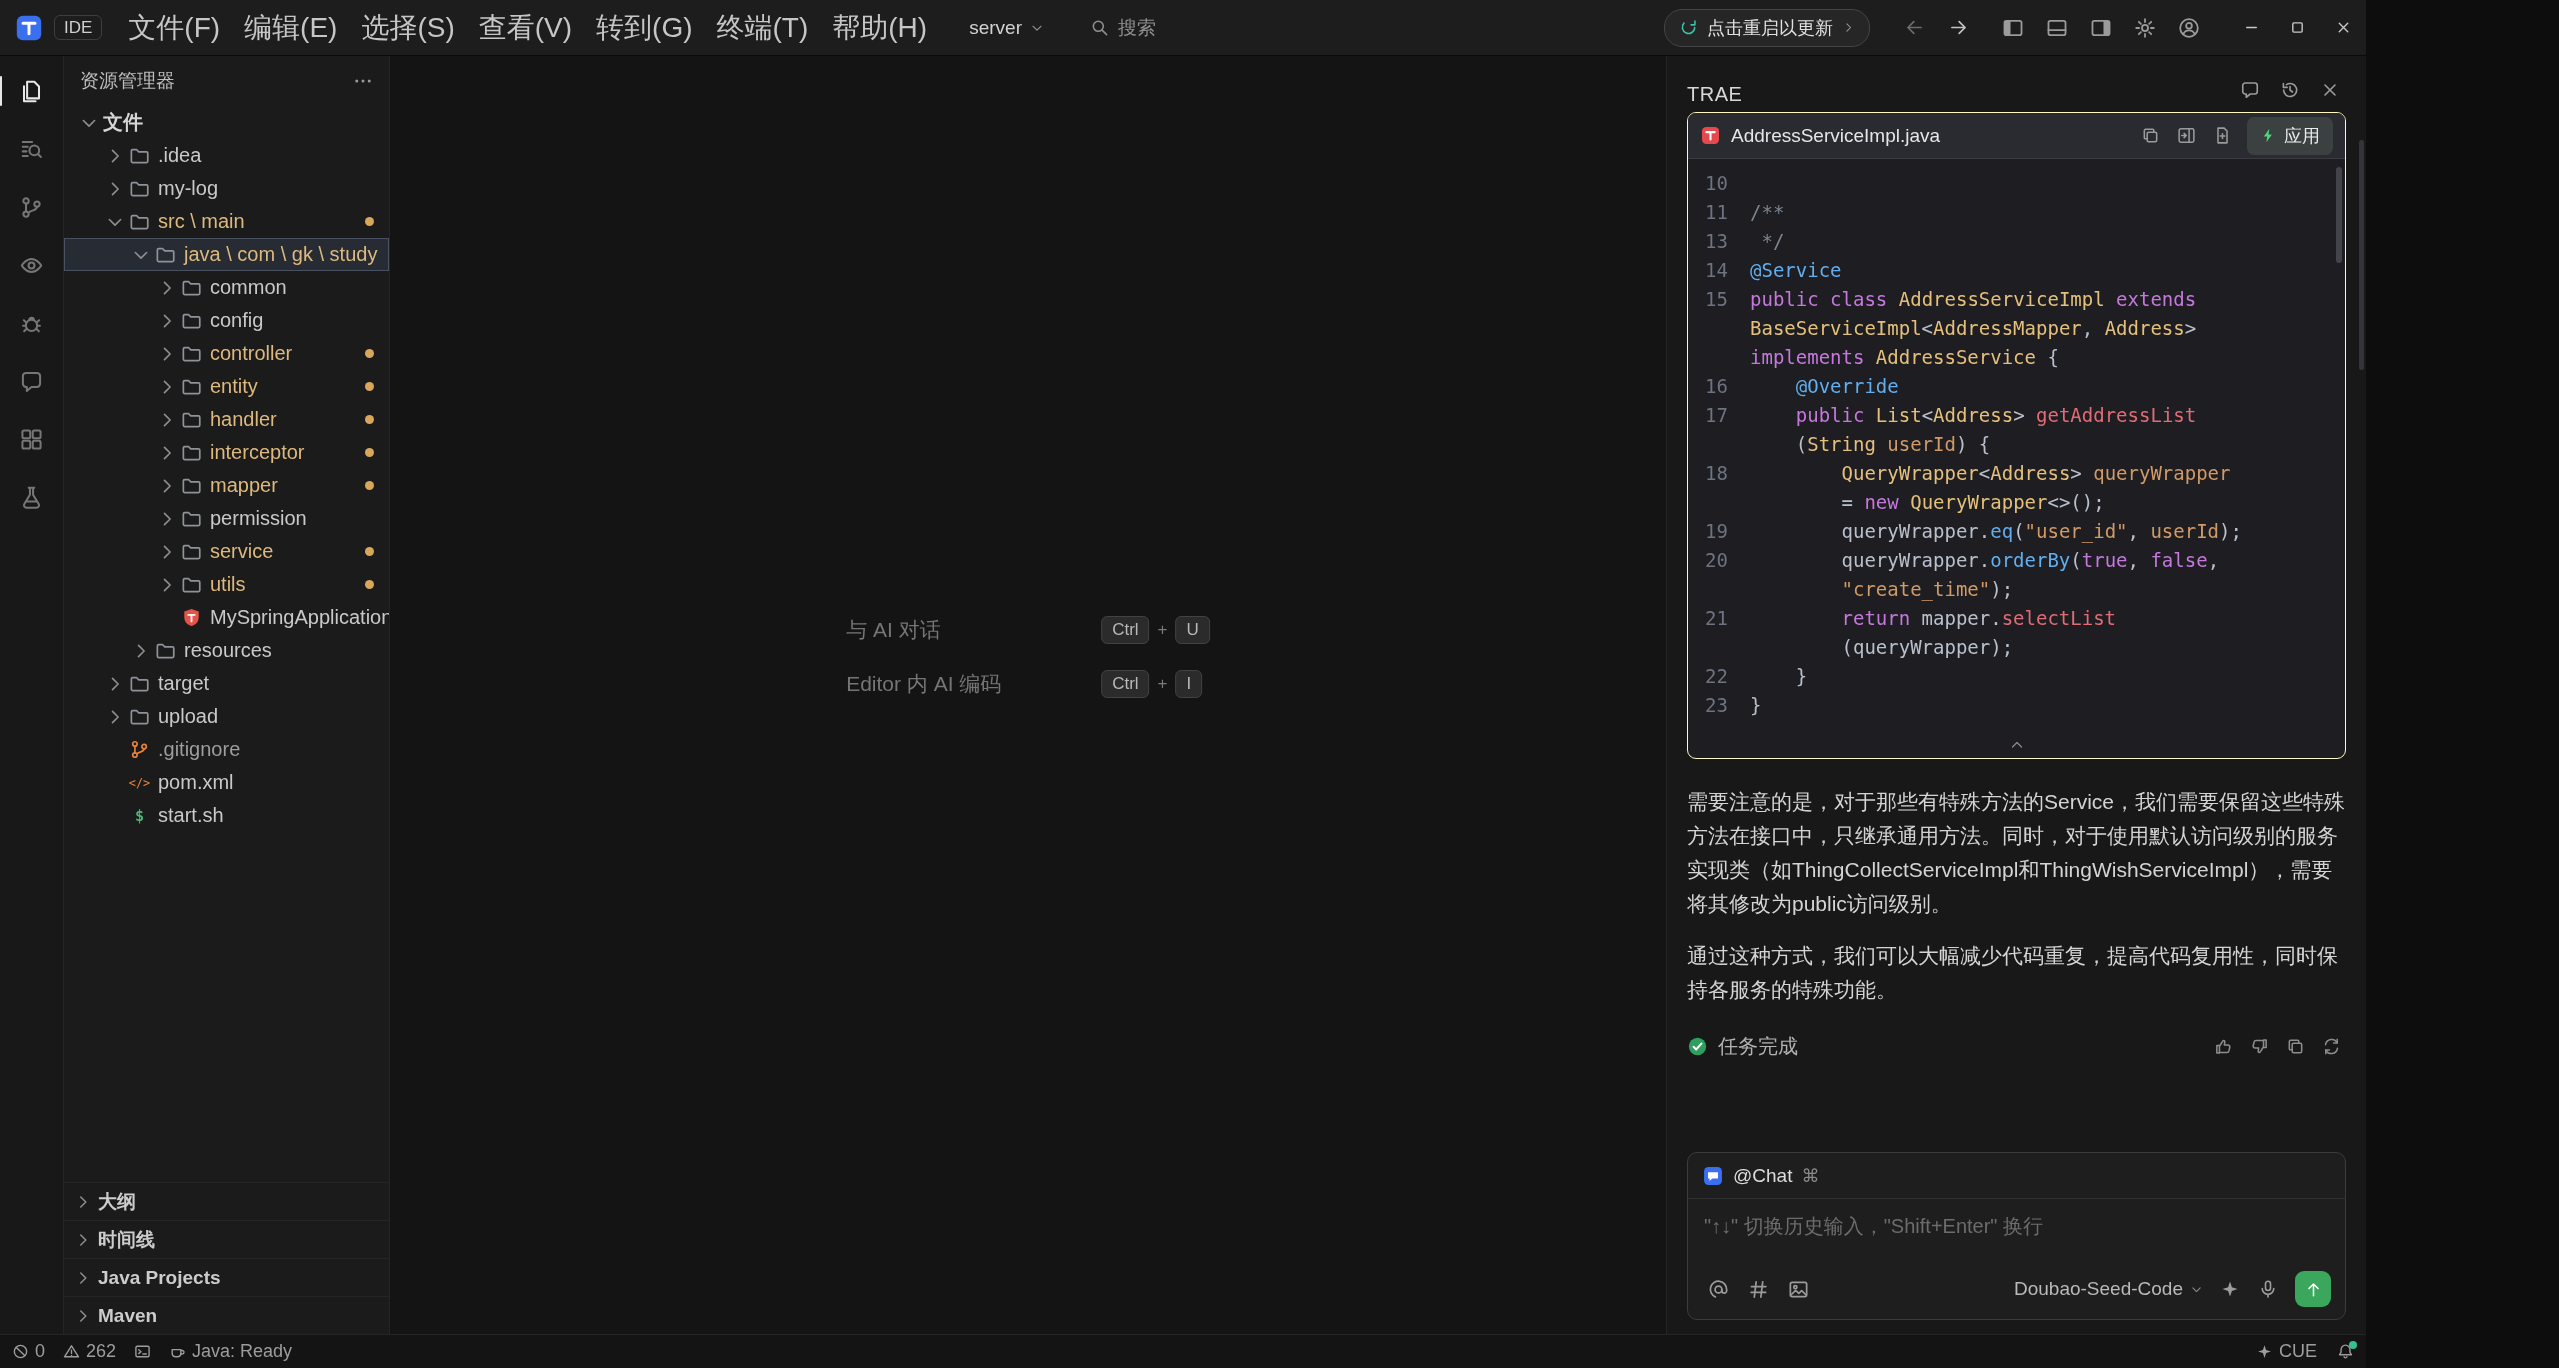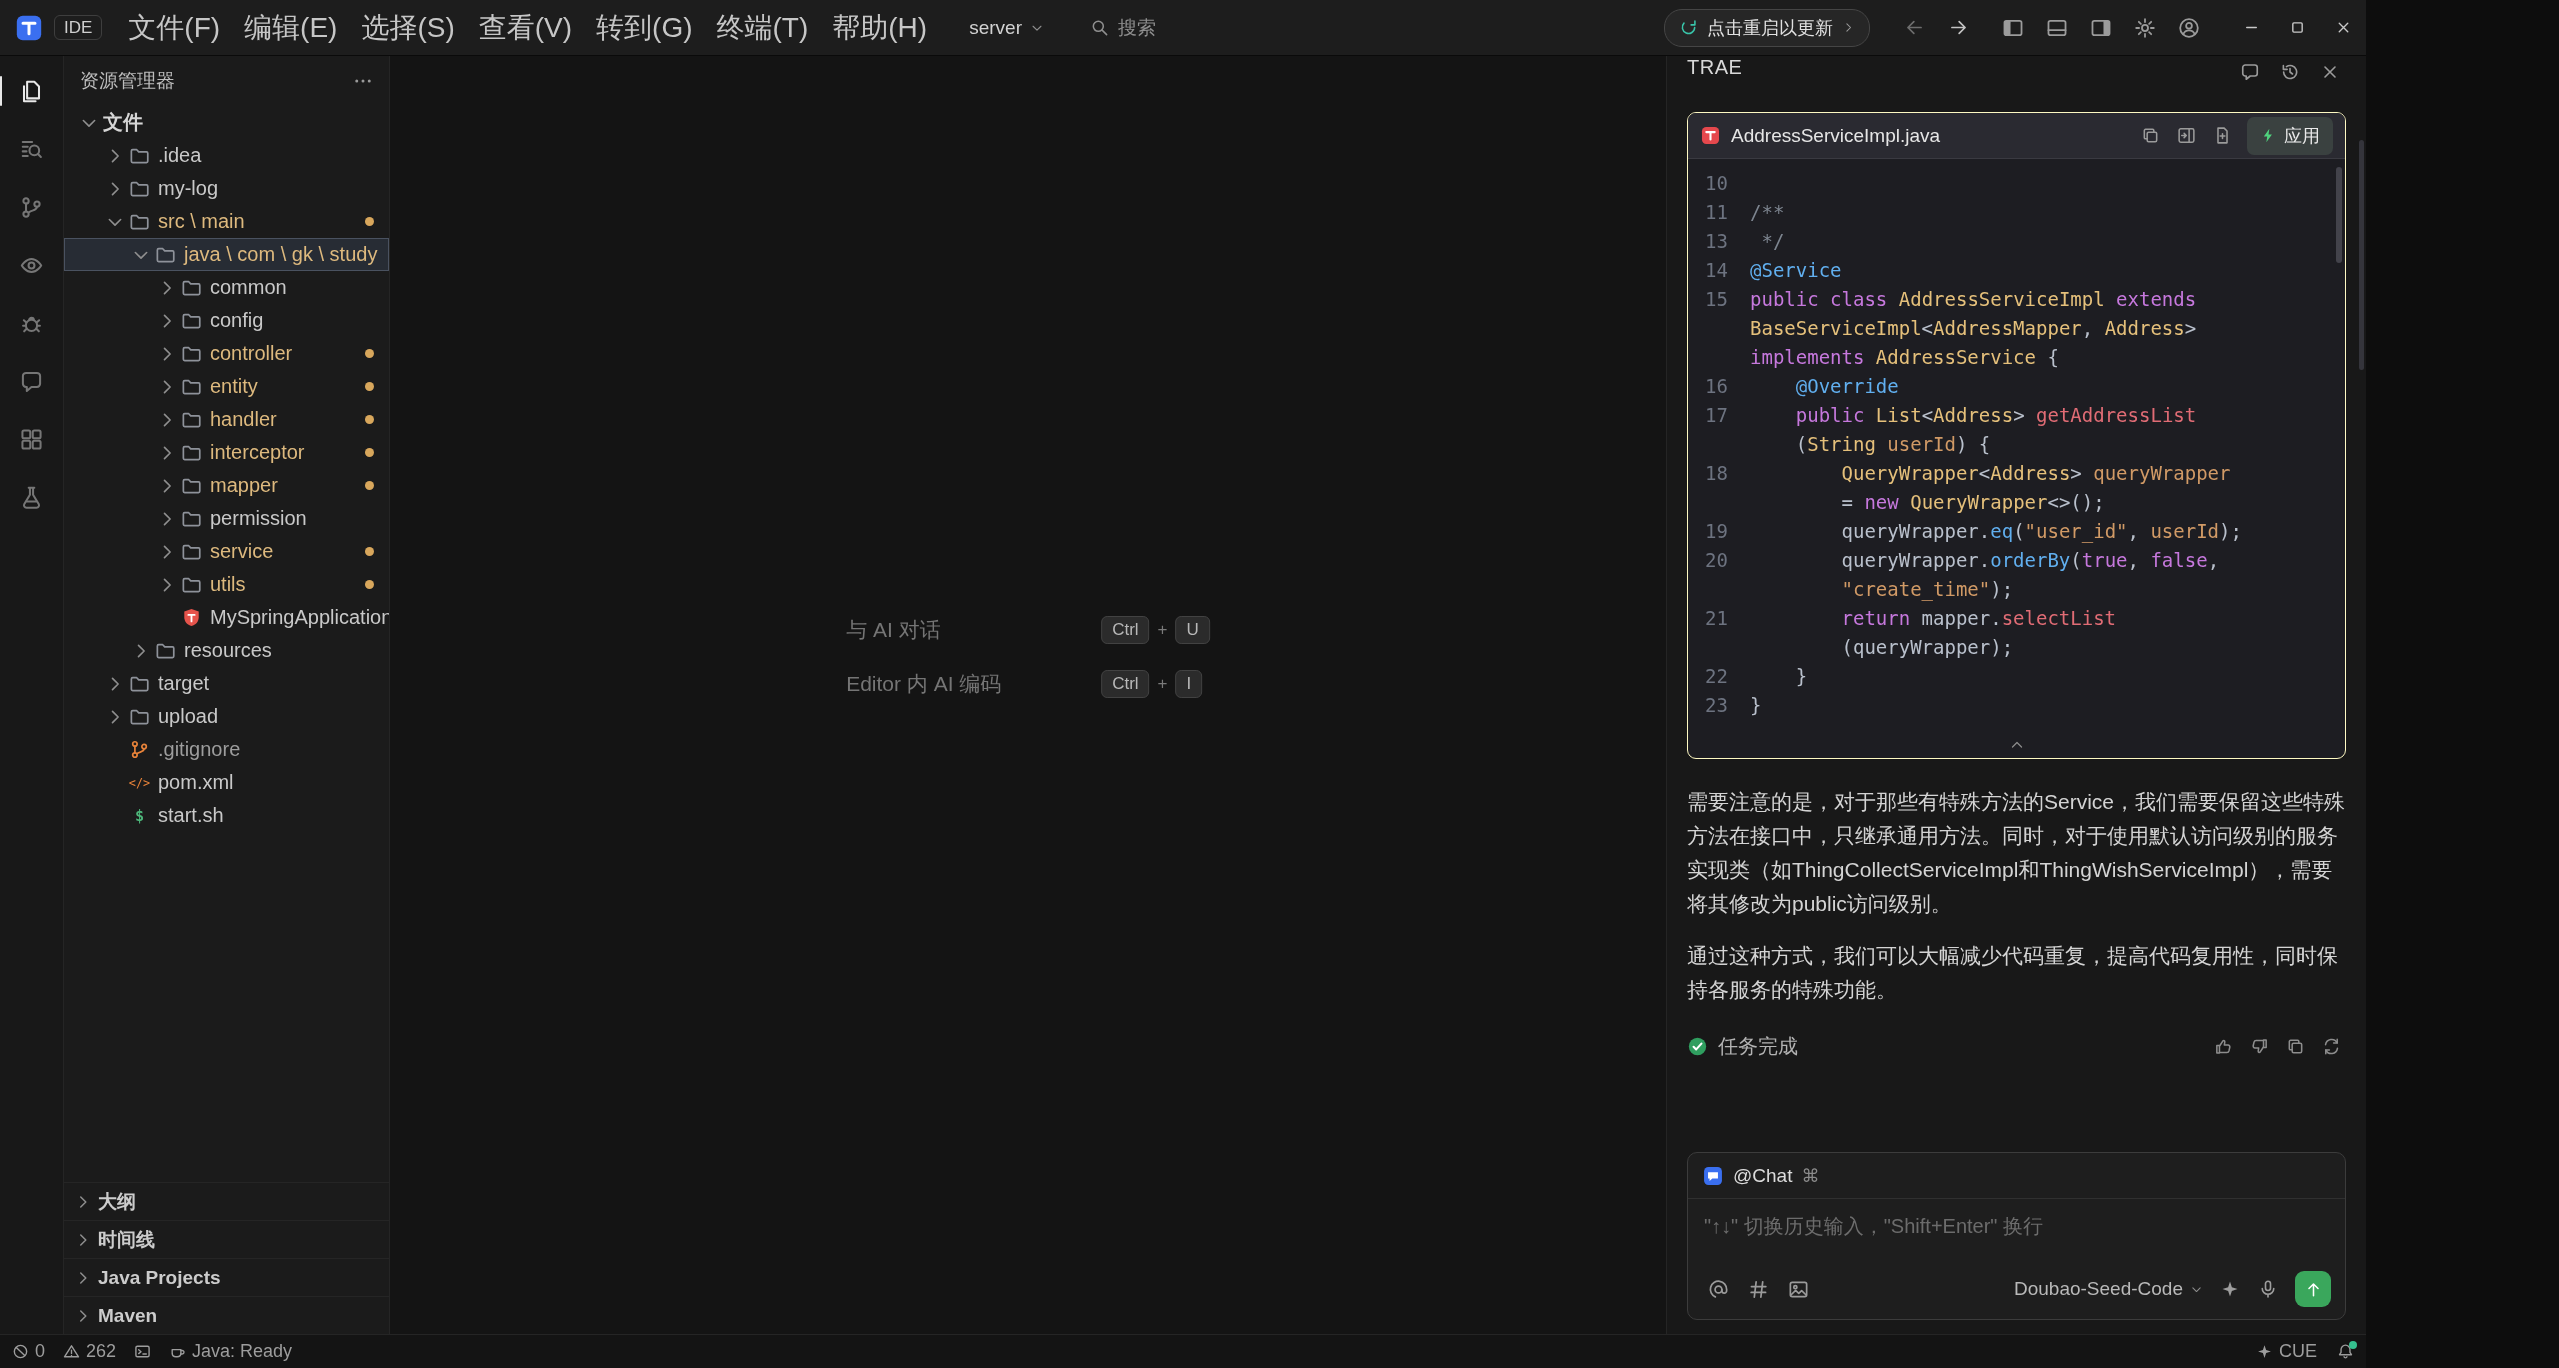--- a/index.html
+++ b/index.html
@@ -70,21 +70,21 @@
 .editor{flex:1;background:#141414;position:relative;min-width:0}
 .hints{position:absolute;left:50%;top:47%;transform:translate(-50%,-50%);display:flex;flex-direction:column;gap:26px}
 .hint-row{display:grid;grid-template-columns:215px auto;column-gap:40px;align-items:center}
 .hint-label{font-size:21px;color:#757575;white-space:nowrap}
 .hint-keys{display:flex;align-items:center;gap:8px}
 kbd{background:#2b2b2b;border:1px solid #424242;border-radius:6px;padding:3px 10px;font-size:17px;color:#b8b8b8;font-family:inherit;min-width:22px;text-align:center;display:inline-block}
 .hint-plus{color:#7a7a7a;font-size:17px}
 
 
 .panel{width:700px;flex:none;background:#181818;border-left:1px solid #252525;display:flex;flex-direction:column;min-height:0;position:relative}
-.panel-header{height:50px;flex:none;display:flex;align-items:flex-start;padding:0 20px;justify-content:space-between}
+.panel-header{height:50px;flex:none;display:flex;align-items:flex-end;padding:0 20px;justify-content:space-between}
 .panel-title{font-size:20px;color:#d8d8d8;letter-spacing:.5px}
 .panel-actions{display:flex;gap:8px}
 .panel-actions .icon-btn{width:32px;height:32px}
 .panel-actions .icon{width:20px;height:20px}
 .panel-body{flex:1;display:flex;flex-direction:column;padding:6px 20px 14px;min-height:0;overflow:hidden}
 .code-card{border:1px solid #fef9c3;border-radius:9px;overflow:hidden;background:#1d1d22;flex:none}
 .cc-header{height:46px;background:#2a2a31;display:flex;align-items:center;gap:10px;padding:0 12px;border-bottom:1px solid #3a3a41}
 .file-ic{width:21px;height:21px}
 .cc-filename{font-size:19px;color:#e6e6e6;margin-right:auto;white-space:nowrap}
 .cc-actions{display:flex;gap:6px}

